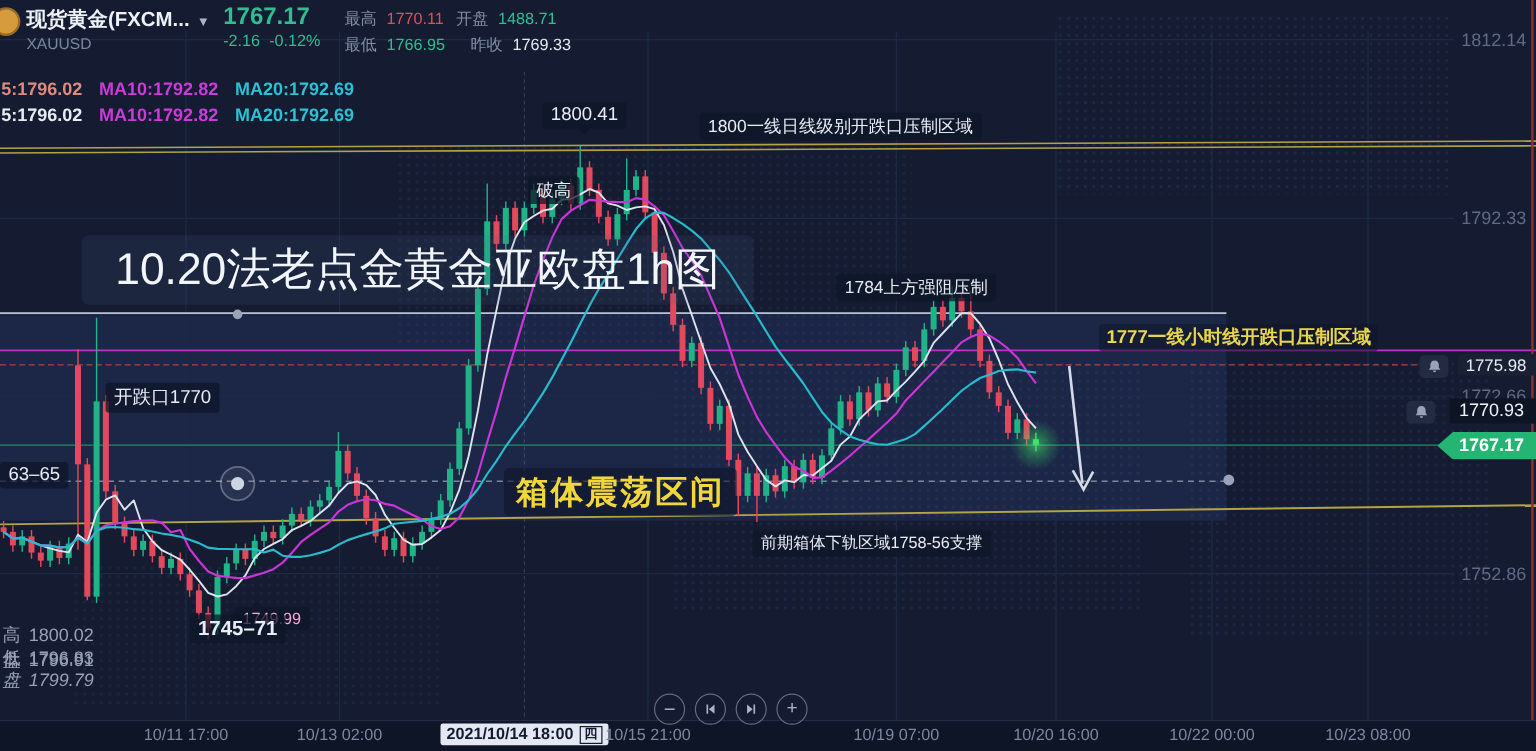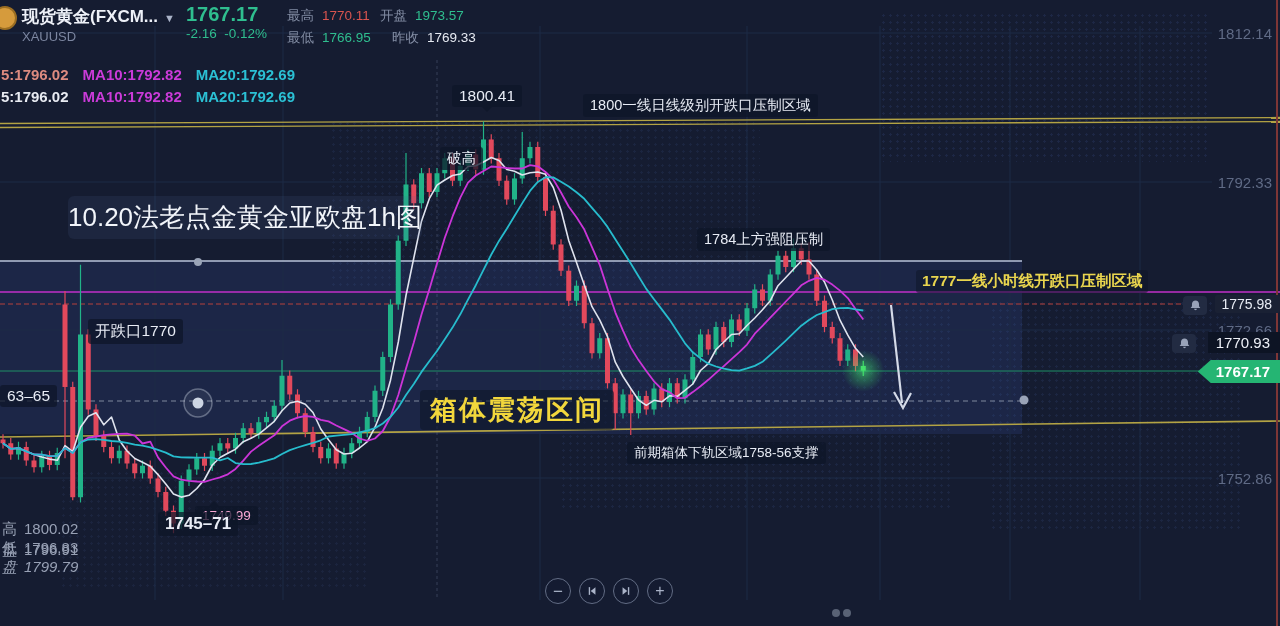--- a/index.html
+++ b/index.html
@@ -28,22 +28,22 @@
   .ann-chip{position:absolute;z-index:5;background:rgba(14,21,40,.74);color:#e8ecf5;
     font-size:13.5px;padding:2px 7px;border-radius:3px;white-space:nowrap;}
   .ann-md{font-size:14.5px;}
   .ann-lg{font-size:15.5px;}
   .ann-xl{font-size:17px;font-weight:bold;}
   .ann-gray{color:#f9a8d4;z-index:4;margin-left:45px;}
   .ann-yellow{position:absolute;z-index:5;color:#e9d54e;font-size:15.5px;font-weight:bold;
     white-space:nowrap;background:rgba(14,21,40,.55);padding:1px 6px;border-radius:3px;}
   .ann-yellow-xl{position:absolute;z-index:5;color:#f2d73c;font-size:27px;font-weight:bold;
     letter-spacing:2px;white-space:nowrap;background:rgba(14,21,40,.6);padding:2px 10px;border-radius:4px;}
-  .ann-title{position:absolute;z-index:5;color:#f2f5fa;font-size:26px;white-space:nowrap;
-    background:rgba(80,100,150,.14);padding:4px 0;border-radius:6px;}
+  .ann-title{position:absolute;z-index:5;color:#f2f5fa;font-size:37px;white-space:nowrap;
+    background:rgba(80,100,150,.14);padding:4px 28px;border-radius:6px;}
   .ann-tip-down::after{content:"";position:absolute;left:50%;top:100%;margin-left:-5px;
     border:5px solid transparent;border-top-color:rgba(14,21,40,.74);}
   .ann-tip-up::before{content:"";position:absolute;left:22%;bottom:100%;
     border:5px solid transparent;border-bottom-color:rgba(14,21,40,.74);}
   
   .pax{position:absolute;z-index:5;font-size:15px;white-space:nowrap;}
   .pax.plain{color:#5f6a85;right:8px;}
   .pax.chip{right:0;background:#1a2134;color:#e8ecf5;padding:1px 8px 1px 6px;border-radius:2px;font-size:14px;}
   .pax.chiplg{right:0;background:#0d1424;color:#eef1f8;padding:2px 10px 2px 8px;font-size:15px;}
   .pax.tag{right:0;background:#25b573;color:#fff;font-size:15px;font-weight:bold;
@@ -356,21 +356,21 @@
 
 <div id="header">
   <div class="coin"></div>
   <div class="sym"><span>现货黄金(FXCM...</span><span class="caret">▼</span></div>
   <div class="code">XAUUSD</div>
   <div class="px-big">1767.17</div>
   <div class="px-chg"><span>-2.16</span>&nbsp;&nbsp;<span>-0.12%</span></div>
   <div id="stats">
         <div class="stat" style="left: 287px; top: 7px;"><span class="lb">最高</span><span class="v-red">1770.11</span></div>
         <div class="stat" style="left: 287px; top: 29px;"><span class="lb">最低</span><span class="v-green">1766.95</span></div>
-        <div class="stat" style="left: 380px; top: 7px;"><span class="lb">开盘</span><span class="v-green">1973.57</span></div>
+        <div class="stat" style="left: 380px; top: 7px;"><span class="lb">开盘</span><span class="v-green">1488.71</span></div>
         <div class="stat" style="left: 392px; top: 29px;"><span class="lb">昨收</span><span class="v-white">1769.33</span></div>
       </div>
 </div>
 
 <div id="ma1"><span style="color: rgb(221, 139, 128);">5:1796.02</span><span style="color: rgb(203, 59, 217);">MA10:1792.82</span><span style="color: rgb(43, 192, 212);">MA20:1792.69</span></div>
 <div id="ma2"><span style="color: rgb(232, 235, 242);">5:1796.02</span><span style="color: rgb(203, 59, 217);">MA10:1792.82</span><span style="color: rgb(43, 192, 212);">MA20:1792.69</span></div>
 
 <div id="annotations">
       <div class="ann-title" style="left: 68px; top: 196px;">10.20法老点金黄金亚欧盘1h图</div>
       <div class="ann-chip ann-md" style="left: 583px; top: 94px;">1800一线日线级别开跌口压制区域</div>
@@ -411,20 +411,30 @@
           <path d="M5.5 10.6a1.5 1.5 0 0 0 3 0z" fill="#98a2b8"></path>
         </svg>
       </div>
       <div class="pax tag" style="top: 360px;">1767.17</div>
       <div class="pax plain" style="top: 470px;">1752.86</div>
     </div>
 
 <div class="wdot" style="left:832px;top:609px;width:8px;height:8px;"></div>
 <div class="wdot" style="left:843px;top:609px;width:8px;height:8px;"></div>
 
+<div id="timebar">
+      <div class="tlabel" style="left: 155px;">10/11 17:00</div>
+      <div class="tlabel" style="left: 283px;">10/13 02:00</div>
+      <div class="tlabel active" style="left: 437px;">2021/10/14 18:00<span class="daybox">四</span></div>
+      <div class="tlabel" style="left: 540px;">10/15 21:00</div>
+      <div class="tlabel" style="left: 747px;">10/19 07:00</div>
+      <div class="tlabel" style="left: 880px;">10/20 16:00</div>
+      <div class="tlabel" style="left: 1010px;">10/22 00:00</div>
+      <div class="tlabel" style="left: 1140px;">10/23 08:00</div>
+    </div>
 
 <div id="controls">
       <div class="ctl" style="left: 545px; top: 578px;">
         <span style="font-size:17px;line-height:1;">−</span>
       </div>
       <div class="ctl" style="left: 579px; top: 578px;">
         <svg width="12" height="12" viewBox="0 0 14 14">
           <path d="M4 2.5v9" stroke="#aab3c8" stroke-width="1.6"></path>
           <path d="M11 2.5L5.5 7l5.5 4.5z" fill="#aab3c8"></path>
         </svg>

